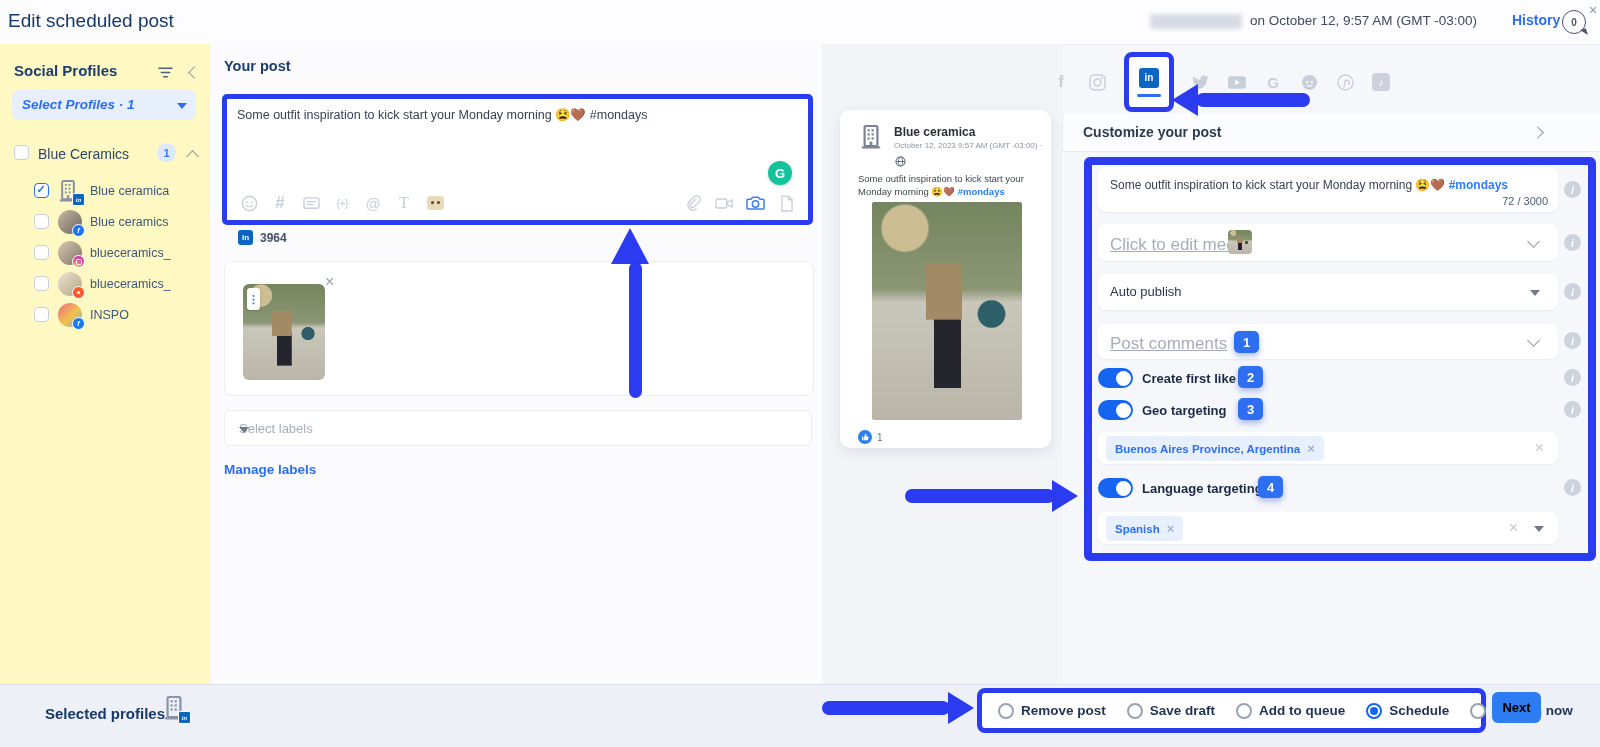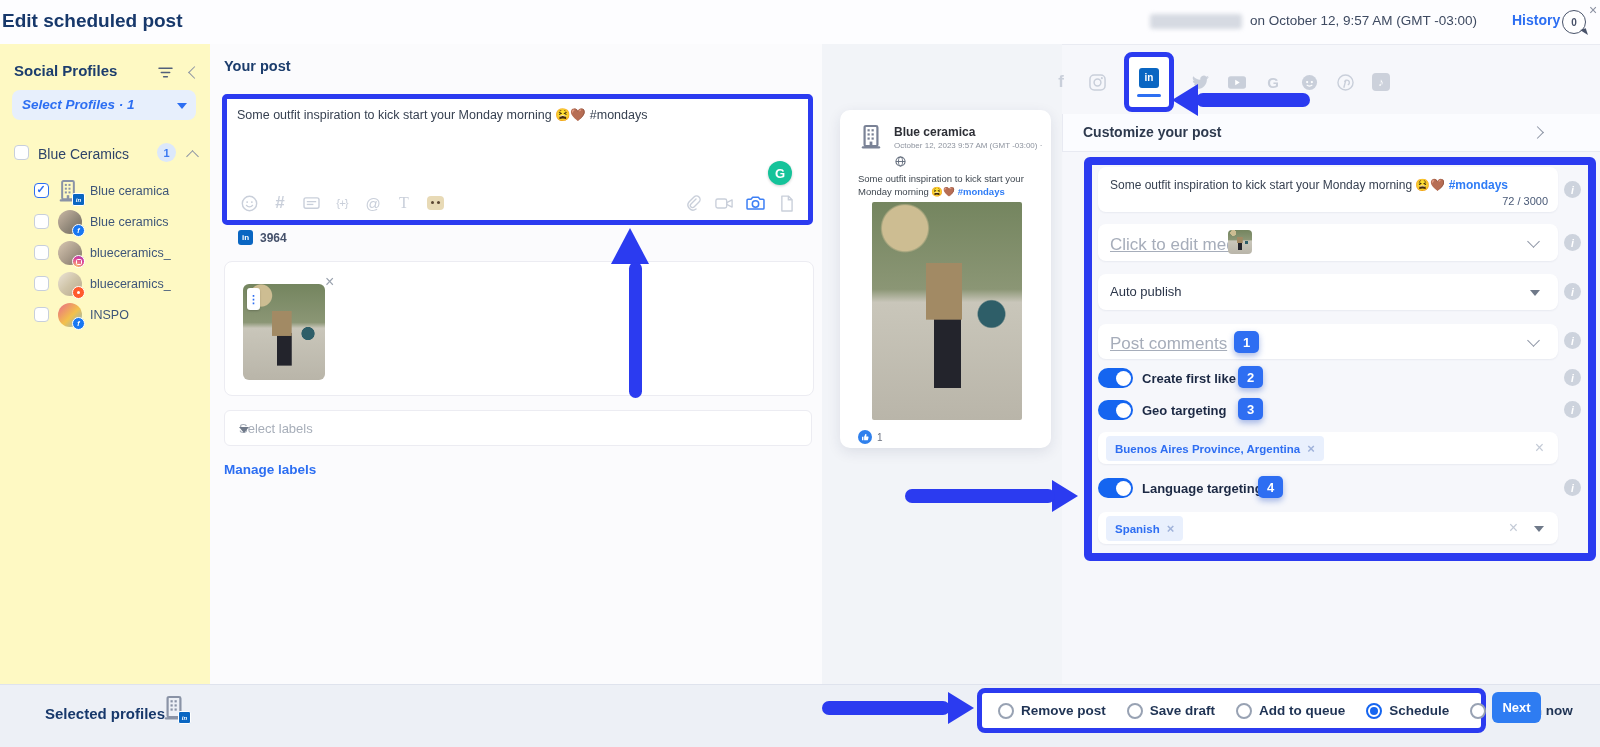--- a/index.html
+++ b/index.html
@@ -1,21 +1,21 @@
 <!DOCTYPE html>
 <html><head>
 <meta charset="utf-8">
 <style>
   html,body{margin:0;padding:0;background:#dfe2ea;}
   body{font-family:"Liberation Sans",sans-serif;}
   .canvas{position:relative;width:1600px;height:747px;background:#f6f7fb;overflow:hidden;}
   .abs{position:absolute;}
   
   .topbar{position:absolute;left:0;top:0;width:1600px;height:44px;background:#fdfdff;border-bottom:1px solid #e9ebf2;}
-  .page-title{position:absolute;left:2px;top:10px;font-size:19px;font-weight:700;color:#17386b;}
+  .page-title{position:absolute;left:8px;top:10px;font-size:19px;font-weight:400;color:#17386b;}
   .redacted{position:absolute;left:1150px;top:14px;width:92px;height:15px;background:#d6dae2;border-radius:3px;filter:blur(2px);}
   .edited-info{position:absolute;left:1250px;top:13px;font-size:13.5px;color:#3e4a61;}
   .history{position:absolute;left:1512px;top:12px;font-size:14px;font-weight:700;color:#2c6ef2;cursor:pointer;}
   .bubble{position:absolute;left:1562px;top:10px;width:22px;height:22px;border:1.6px solid #49536a;border-radius:50%;display:flex;align-items:center;justify-content:center;background:#fff;}
   .bubble span{font-size:10px;font-weight:700;color:#49536a;}
   .bubble::after{content:"";position:absolute;right:-2px;bottom:-3px;width:0;height:0;border-left:6px solid transparent;border-top:7px solid #49536a;transform:rotate(-18deg);}
   .corner-x{position:absolute;left:1589px;top:2px;color:#8a90a0;font-size:14px;}
   .corner-x::after{content:"\00d7";}
   
   .sidebar{position:absolute;left:0;top:44px;width:210px;height:640px;background:#fef9c3;border-right:1px solid #ef4444;}
@@ -137,21 +137,21 @@
   
   .bottombar{position:absolute;left:0;top:684px;width:1600px;height:63px;background:#edf0f6;border-top:1px solid #dfe3ed;}
   .sel-prof{position:absolute;left:45px;top:20px;font-size:15px;font-weight:700;color:#17386b;text-align:center;}
   .foot-avatar{position:absolute;left:163px;top:10px;width:24px;height:28px;}
   .action-box{position:absolute;left:977px;top:3px;width:509px;height:45px;border:5px solid #2b3bf0;border-radius:8px;background:#fff;box-sizing:border-box;display:flex;align-items:center;gap:21px;padding:0 16px;}
   .opt{display:flex;align-items:center;gap:7px;cursor:pointer;}
   .opt span{font-size:13.5px;font-weight:700;color:#1f3354;white-space:nowrap;}
   .radio{width:16px;height:16px;border-radius:50%;border:2px solid #98a2b3;background:#fff;box-sizing:border-box;flex:0 0 auto;}
   .radio.sel{border-color:#1565f0;position:relative;}
   .radio.sel::after{content:"";position:absolute;inset:2px;border-radius:50%;background:#1565f0;}
-  .next-btn{position:absolute;left:1492px;top:7px;width:49px;height:31px;background:#2e7cf2;border-radius:6px;color:#ffffff;font-size:13px;font-weight:700;display:flex;align-items:center;justify-content:center;cursor:pointer;}
+  .next-btn{position:absolute;left:1492px;top:7px;width:49px;height:31px;background:#2e7cf2;border-radius:6px;color:#000000;font-size:13px;font-weight:700;display:flex;align-items:center;justify-content:center;cursor:pointer;}
   
   .shaft{position:absolute;background:#2b3bf0;border-radius:7px;}
   .head-up{position:absolute;width:0;height:0;border-left:19px solid transparent;border-right:19px solid transparent;border-bottom:36px solid #2b3bf0;}
   .head-left{position:absolute;width:0;height:0;border-top:16px solid transparent;border-bottom:16px solid transparent;border-right:26px solid #2b3bf0;}
   .head-right{position:absolute;width:0;height:0;border-top:16px solid transparent;border-bottom:16px solid transparent;border-left:26px solid #2b3bf0;}
 </style>
 </head>
 <body>
 
 <div class="canvas">

